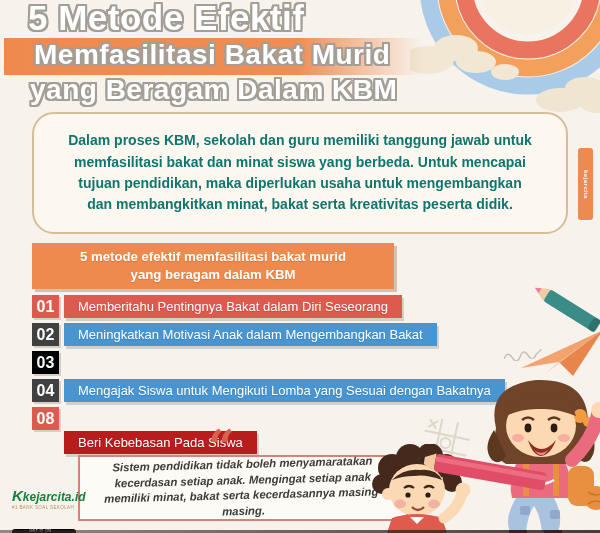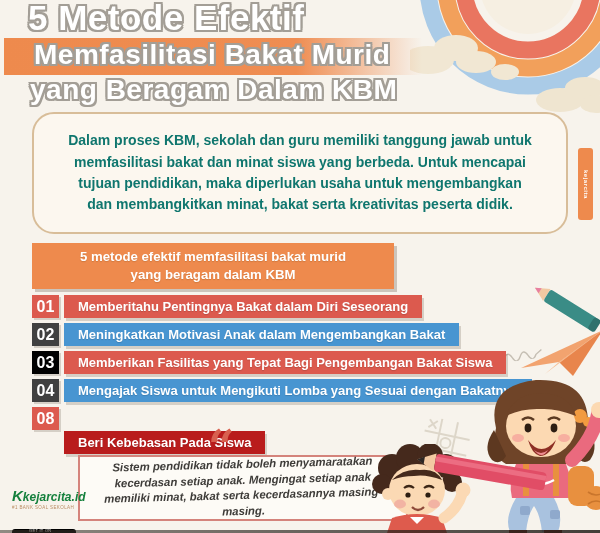--- a/index.html
+++ b/index.html
@@ -59,21 +59,21 @@
   .method-row { display:flex; gap:5px; margin-bottom:5px; height:23px; }
   .method-num{
     width:27px; height:23px; flex:0 0 27px;
     display:flex; align-items:center; justify-content:center;
     color:#fff; font-size:16px; font-weight:bold;
     box-shadow:2px 2px 0 rgba(150,140,128,.35);
   }
   .method-bar{
     height:23px; width:max-content; padding:8px 14px;
     display:flex; align-items:center; white-space:nowrap;
-    color:#fff; font-size:13px; font-weight:bold;
+    color:#fff; font-size:13px; font-weight:normal;
     box-shadow:2px 3px 0 rgba(150,140,128,.35);
     text-shadow:0 1px 1px rgba(0,0,0,.15);
     text-align:center;
   }
 
   
   .quote-mark{
     position:absolute; top:420px; left:208px; z-index:6;
     font-family:"DejaVu Serif", serif; font-weight:bold;
     font-size:46px; color:#d8604f; letter-spacing:-3px;
@@ -170,21 +170,20 @@
     <div class="method-row">
       <div class="method-num" style="background: rgb(220, 90, 78);">01</div>
       <div class="method-bar" style="background: rgb(220, 90, 78);">Memberitahu Pentingnya Bakat dalam Diri Seseorang</div>
     </div>
     <div class="method-row">
       <div class="method-num" style="background: #404040;">02</div>
       <div class="method-bar" style="background: rgb(72, 149, 209);">Meningkatkan Motivasi Anak dalam Mengembangkan Bakat</div>
     </div>
     <div class="method-row">
       <div class="method-num" style="background: #000000;">03</div>
-      <div class="method-bar" style="background: rgb(220, 90, 78);">Memberikan Fasilitas yang Tepat Bagi Pengembangan Bakat Siswa</div>
     </div>
     <div class="method-row">
       <div class="method-num" style="background: #404040;">04</div>
       <div class="method-bar" style="background: rgb(72, 149, 209);">Mengajak Siswa untuk Mengikuti Lomba yang Sesuai dengan Bakatnya</div>
     </div>
     <div class="method-row">
       <div class="method-num" style="background: rgb(220, 90, 78);">08</div>
       <div class="method-bar" style="background: #b91c1c; margin-top: 24px;">Beri Kebebasan Pada Siswa</div>
     </div>
   </div>

